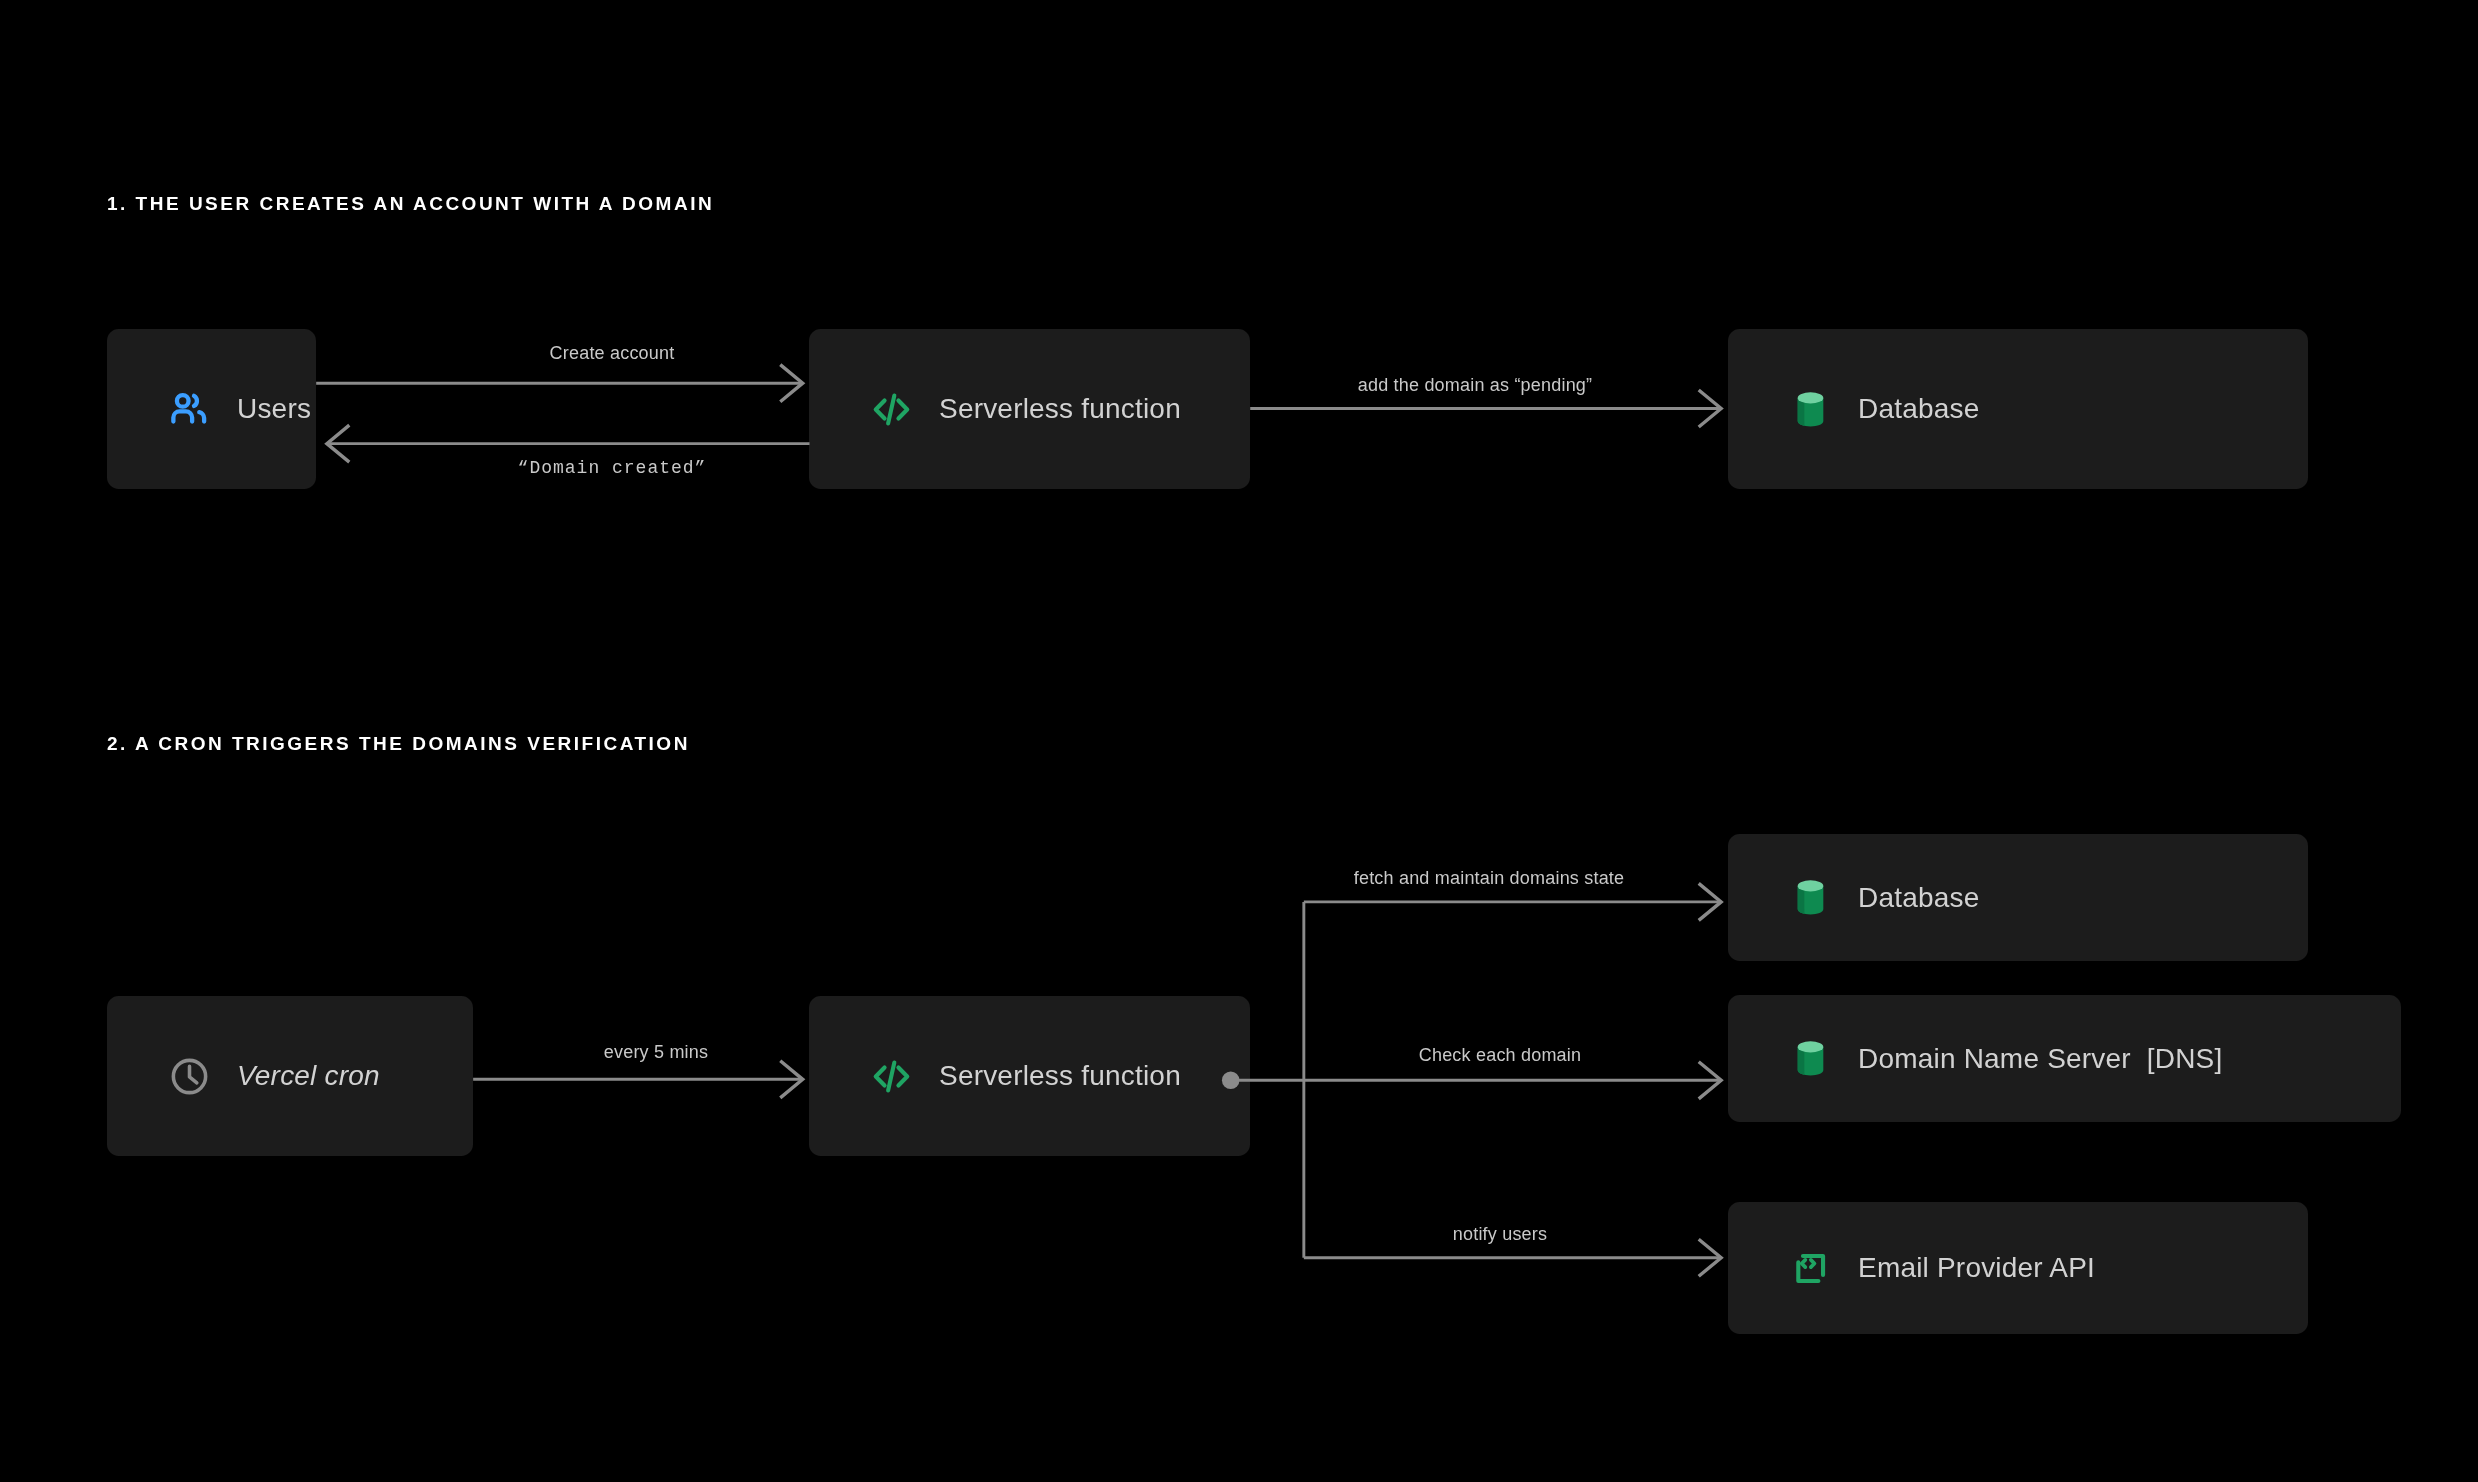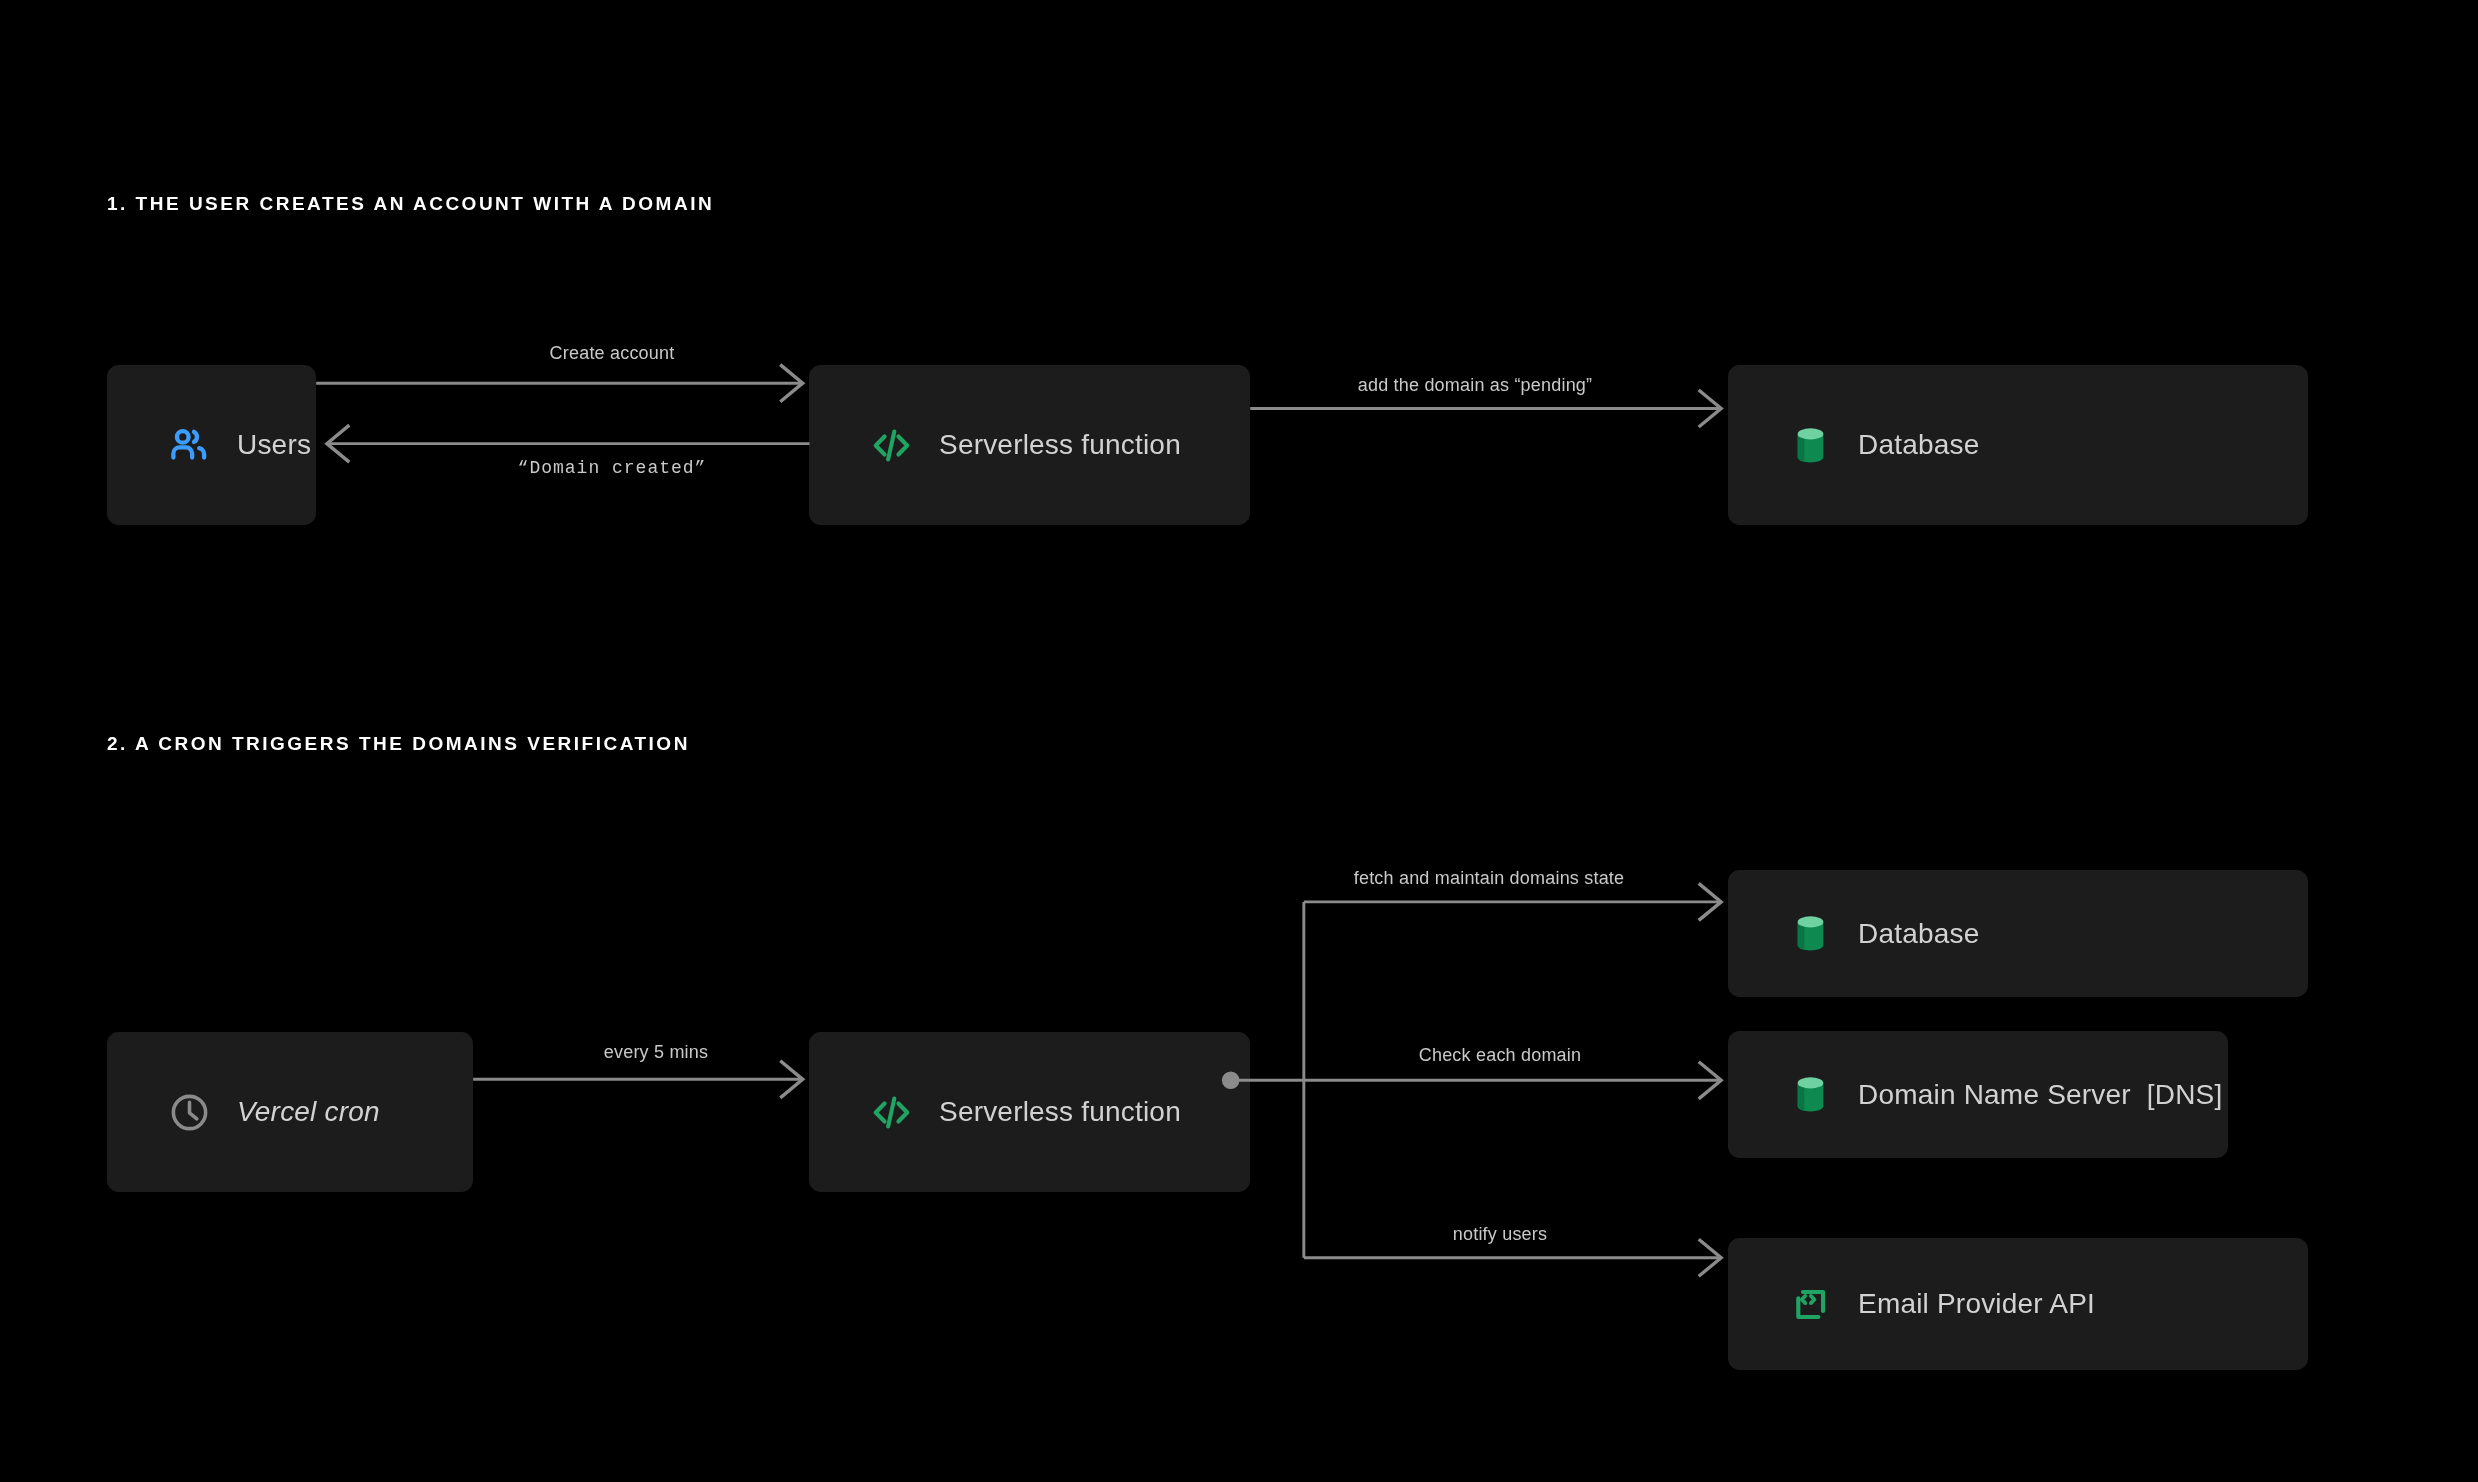--- a/index.html
+++ b/index.html
@@ -24,21 +24,20 @@
 
   
   .node{
     position:absolute;
     background:#1c1c1c;
     border-radius:11.7px;
     display:flex;
     align-items:center;
     box-sizing:border-box;
     padding-left:60px;
-    margin-top:36px;
   }
   .node .label{
     color:#d2d2d2;
     font-size:28px;
     font-weight:400;
     white-space:pre;
     letter-spacing:0.2px;
   }
   .node .ico{
     width:45px;height:45px;
@@ -50,21 +49,21 @@
 
   
   #n-users        {left:107px; top:329px; width:209px; height:160px;}
   #n-sls-1        {left:809px; top:329px; width:441px; height:160px;}
   #n-db-1         {left:1728px;top:329px; width:580px; height:160px;}
 
   
   #n-cron         {left:107px; top:996px;width:366px; height:160px;font-style:italic;}
   #n-sls-2        {left:809px; top:996px;width:441px; height:160px;}
   #n-db-2         {left:1728px;top:834px;  width:580px; height:127px;}
-  #n-dns          {left:1728px;top:995px; width:500px; height:127px;}
+  #n-dns          {left:1728px;top:995px; width:673px; height:127px;}
   #n-email        {left:1728px;top:1202px; width:580px; height:132px;}
 
   
   .wire{position:absolute;left:0;top:0;width:2478px;height:1482px;pointer-events:none;}
   .wire line,.wire path,.wire polyline{
     stroke:#8b8b8b;stroke-width:3;fill:none;
   }
   .wire .arrowhead{stroke:#8b8b8b;stroke-width:3.5;fill:none;}
   .wire circle.knob{fill:#8b8b8b;stroke:none;}
 

